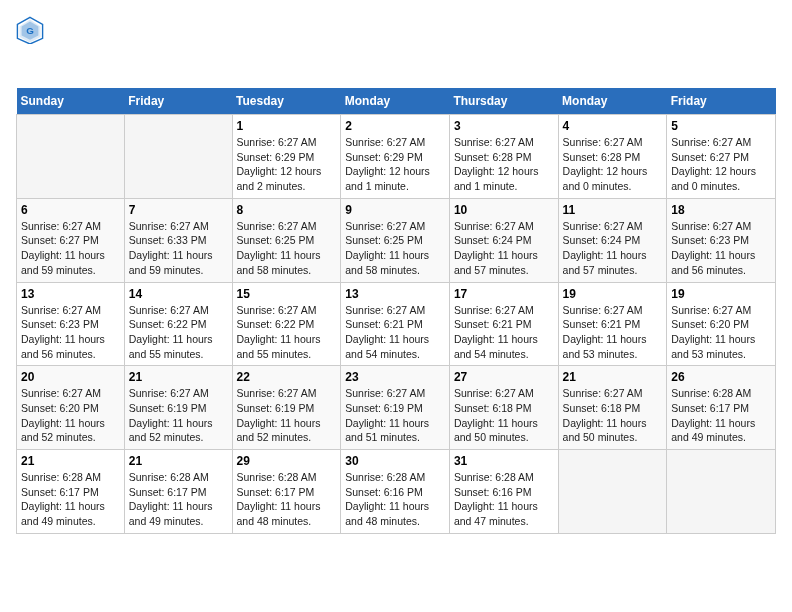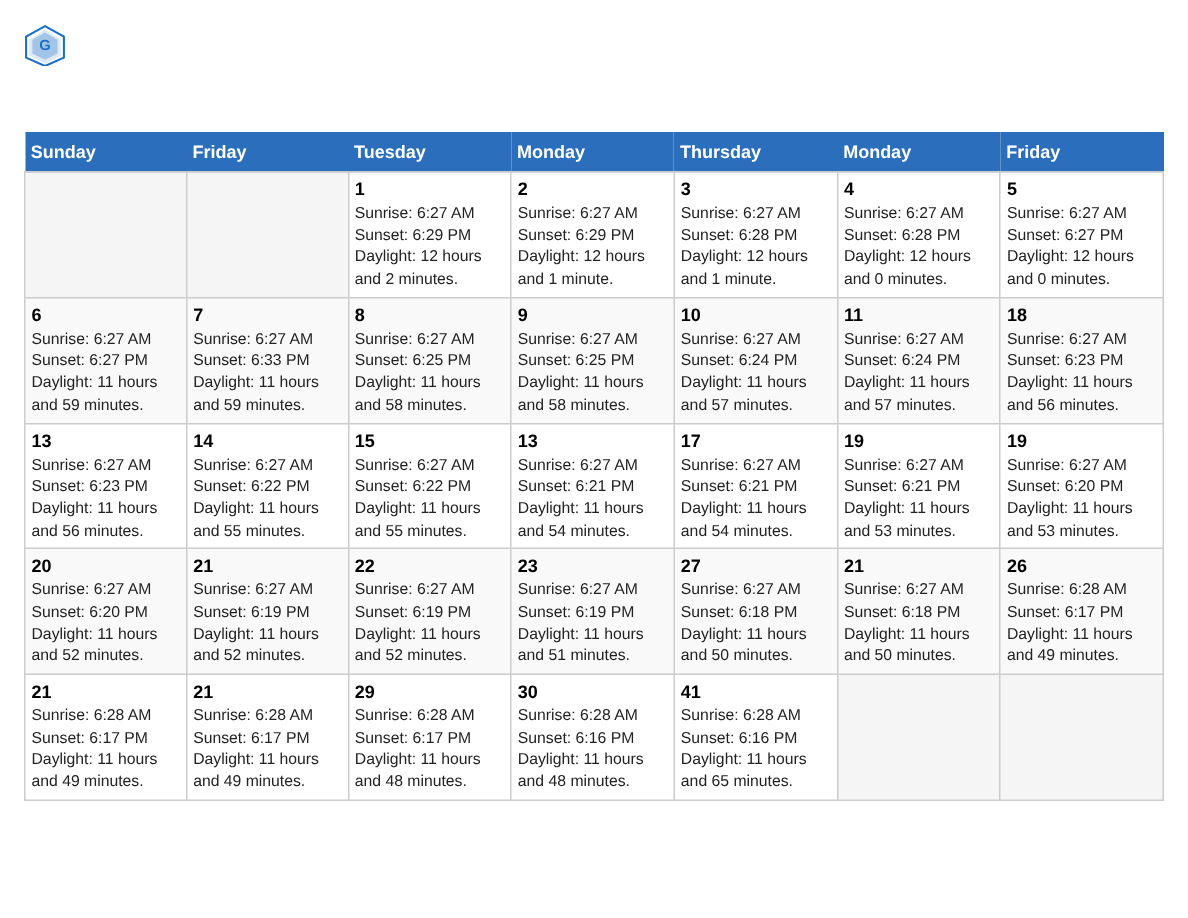--- a/index.html
+++ b/index.html
@@ -336,23 +336,23 @@
           <div class="day-info">and 48 minutes.</div>
         </td>
         <td>
           <span class="day-num">30</span>
           <div class="day-info">Sunrise: 6:28 AM</div>
           <div class="day-info">Sunset: 6:16 PM</div>
           <div class="day-info">Daylight: 11 hours</div>
           <div class="day-info">and 48 minutes.</div>
         </td>
         <td>
-          <span class="day-num">41</span>
+          <span class="day-num">31</span>
           <div class="day-info">Sunrise: 6:28 AM</div>
           <div class="day-info">Sunset: 6:16 PM</div>
           <div class="day-info">Daylight: 11 hours</div>
-          <div class="day-info">and 65 minutes.</div>
+          <div class="day-info">and 47 minutes.</div>
         </td>
         <td class="empty"></td>
         <td class="empty"></td>
       </tr>
     </tbody>
 </table>
 
 </body></html>

